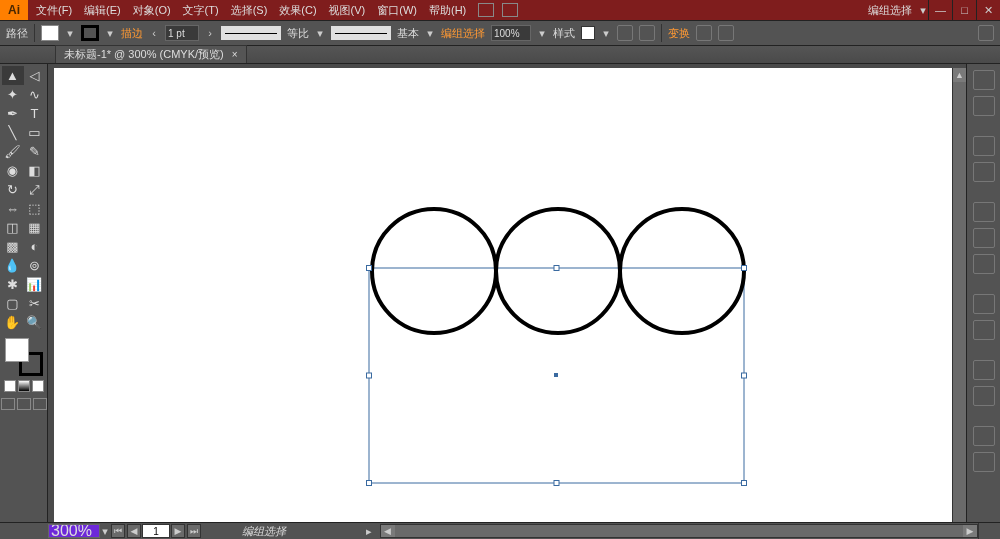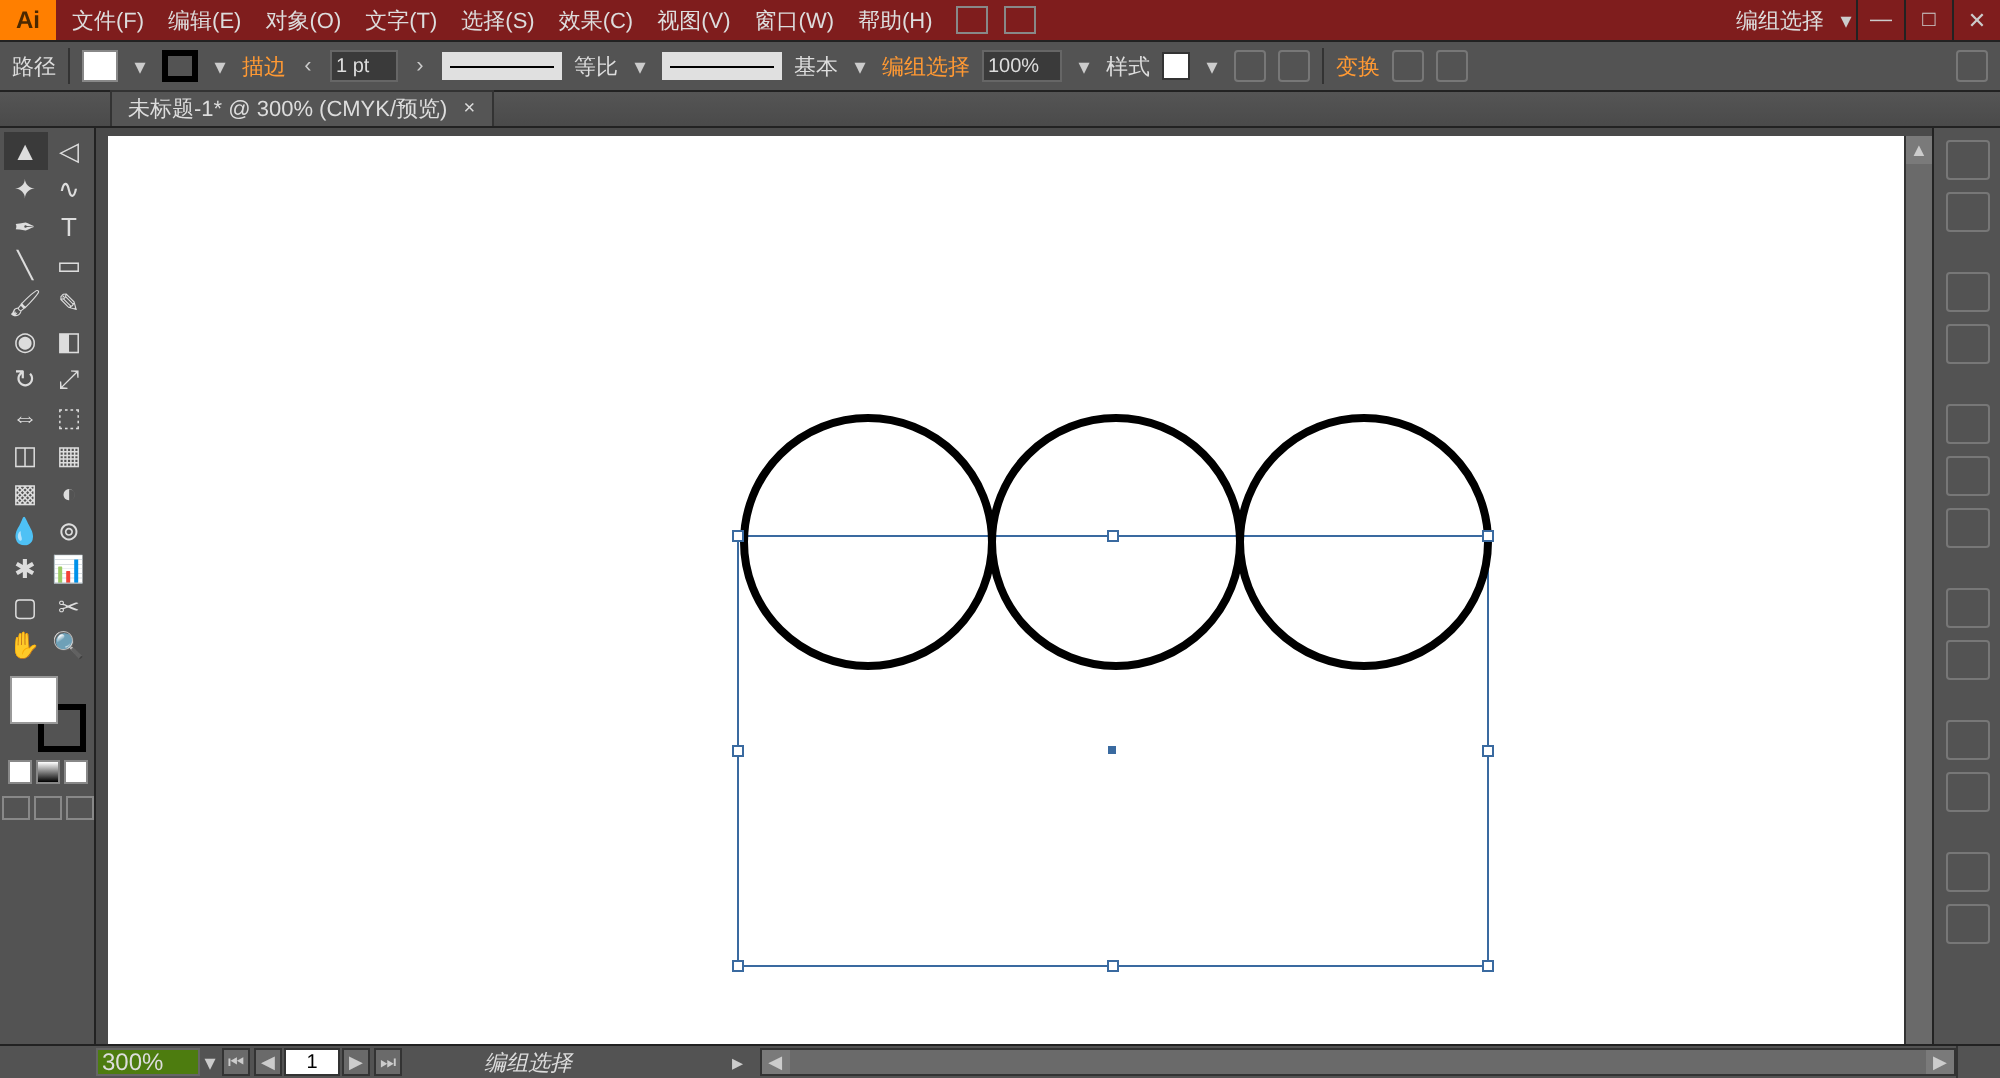--- a/index.html
+++ b/index.html
@@ -43,21 +43,21 @@
 .canvas-wrap { flex: 1; background: #4a4a4a; position: relative; overflow: hidden; }
 .canvas { position: absolute; top: 4px; left: 6px; right: 14px; bottom: 0; background: #fff; }
 .canvas svg { position: absolute; top: 0; left: 0; }
 .scroll-v { position: absolute; top: 4px; right: 0; width: 14px; bottom: 0; background: #6a6a6a; border-left: 1px solid #333; }
 .scroll-v .arrow { height: 14px; background: #7a7a7a; display: flex; align-items: center; justify-content: center; font-size: 9px; }
 .rightdock { width: 34px; background: #535353; border-left: 1px solid #222; display: flex; flex-direction: column; align-items: center; gap: 6px; padding-top: 6px; }
 .dockicon { width: 22px; height: 20px; border: 1px solid #777; border-radius: 2px; cursor: pointer; }
 .dockspacer { height: 8px; }
 .statusbar { position: absolute; bottom: 0; left: 0; right: 0; height: 17px; background: #535353; border-top: 1px solid #222; display: flex; align-items: center; }
 .statusbar .left-pad { width: 48px; }
-.zoom { width: 52px; height: 14px; background: #4d7c0f; border: 1px solid #666; color: #ddd; font-size: 12px; padding: 0 2px; }
+.zoom { width: 52px; height: 14px; background: #6d28d9; border: 1px solid #666; color: #ddd; font-size: 16px; padding: 0 2px; }
 .navbtn { width: 14px; height: 14px; background: #6a6a6a; border: 1px solid #333; margin: 0 1px; display: flex; align-items: center; justify-content: center; font-size: 9px; cursor: pointer; }
 .pagefield { width: 28px; height: 14px; background: #fff; color: #000; font-size: 10px; text-align: center; border: 1px solid #333; }
 .status-text { margin-left: 40px; color: #ddd; font-style: italic; }
 .hscroll { flex: 1; height: 14px; background: #6a6a6a; margin-left: 8px; border: 1px solid #333; position: relative; }
 .hscroll .arrow { position: absolute; top: 0; width: 14px; height: 12px; background: #7a7a7a; display: flex; align-items: center; justify-content: center; font-size: 9px; }
 .hscroll .arrow.l { left: 0; } .hscroll .arrow.r { right: 0; }
 .right-grip { width: 22px; height: 17px; background: #535353; border-left: 1px solid #333; }
 </style>
 </head>
 <body>

